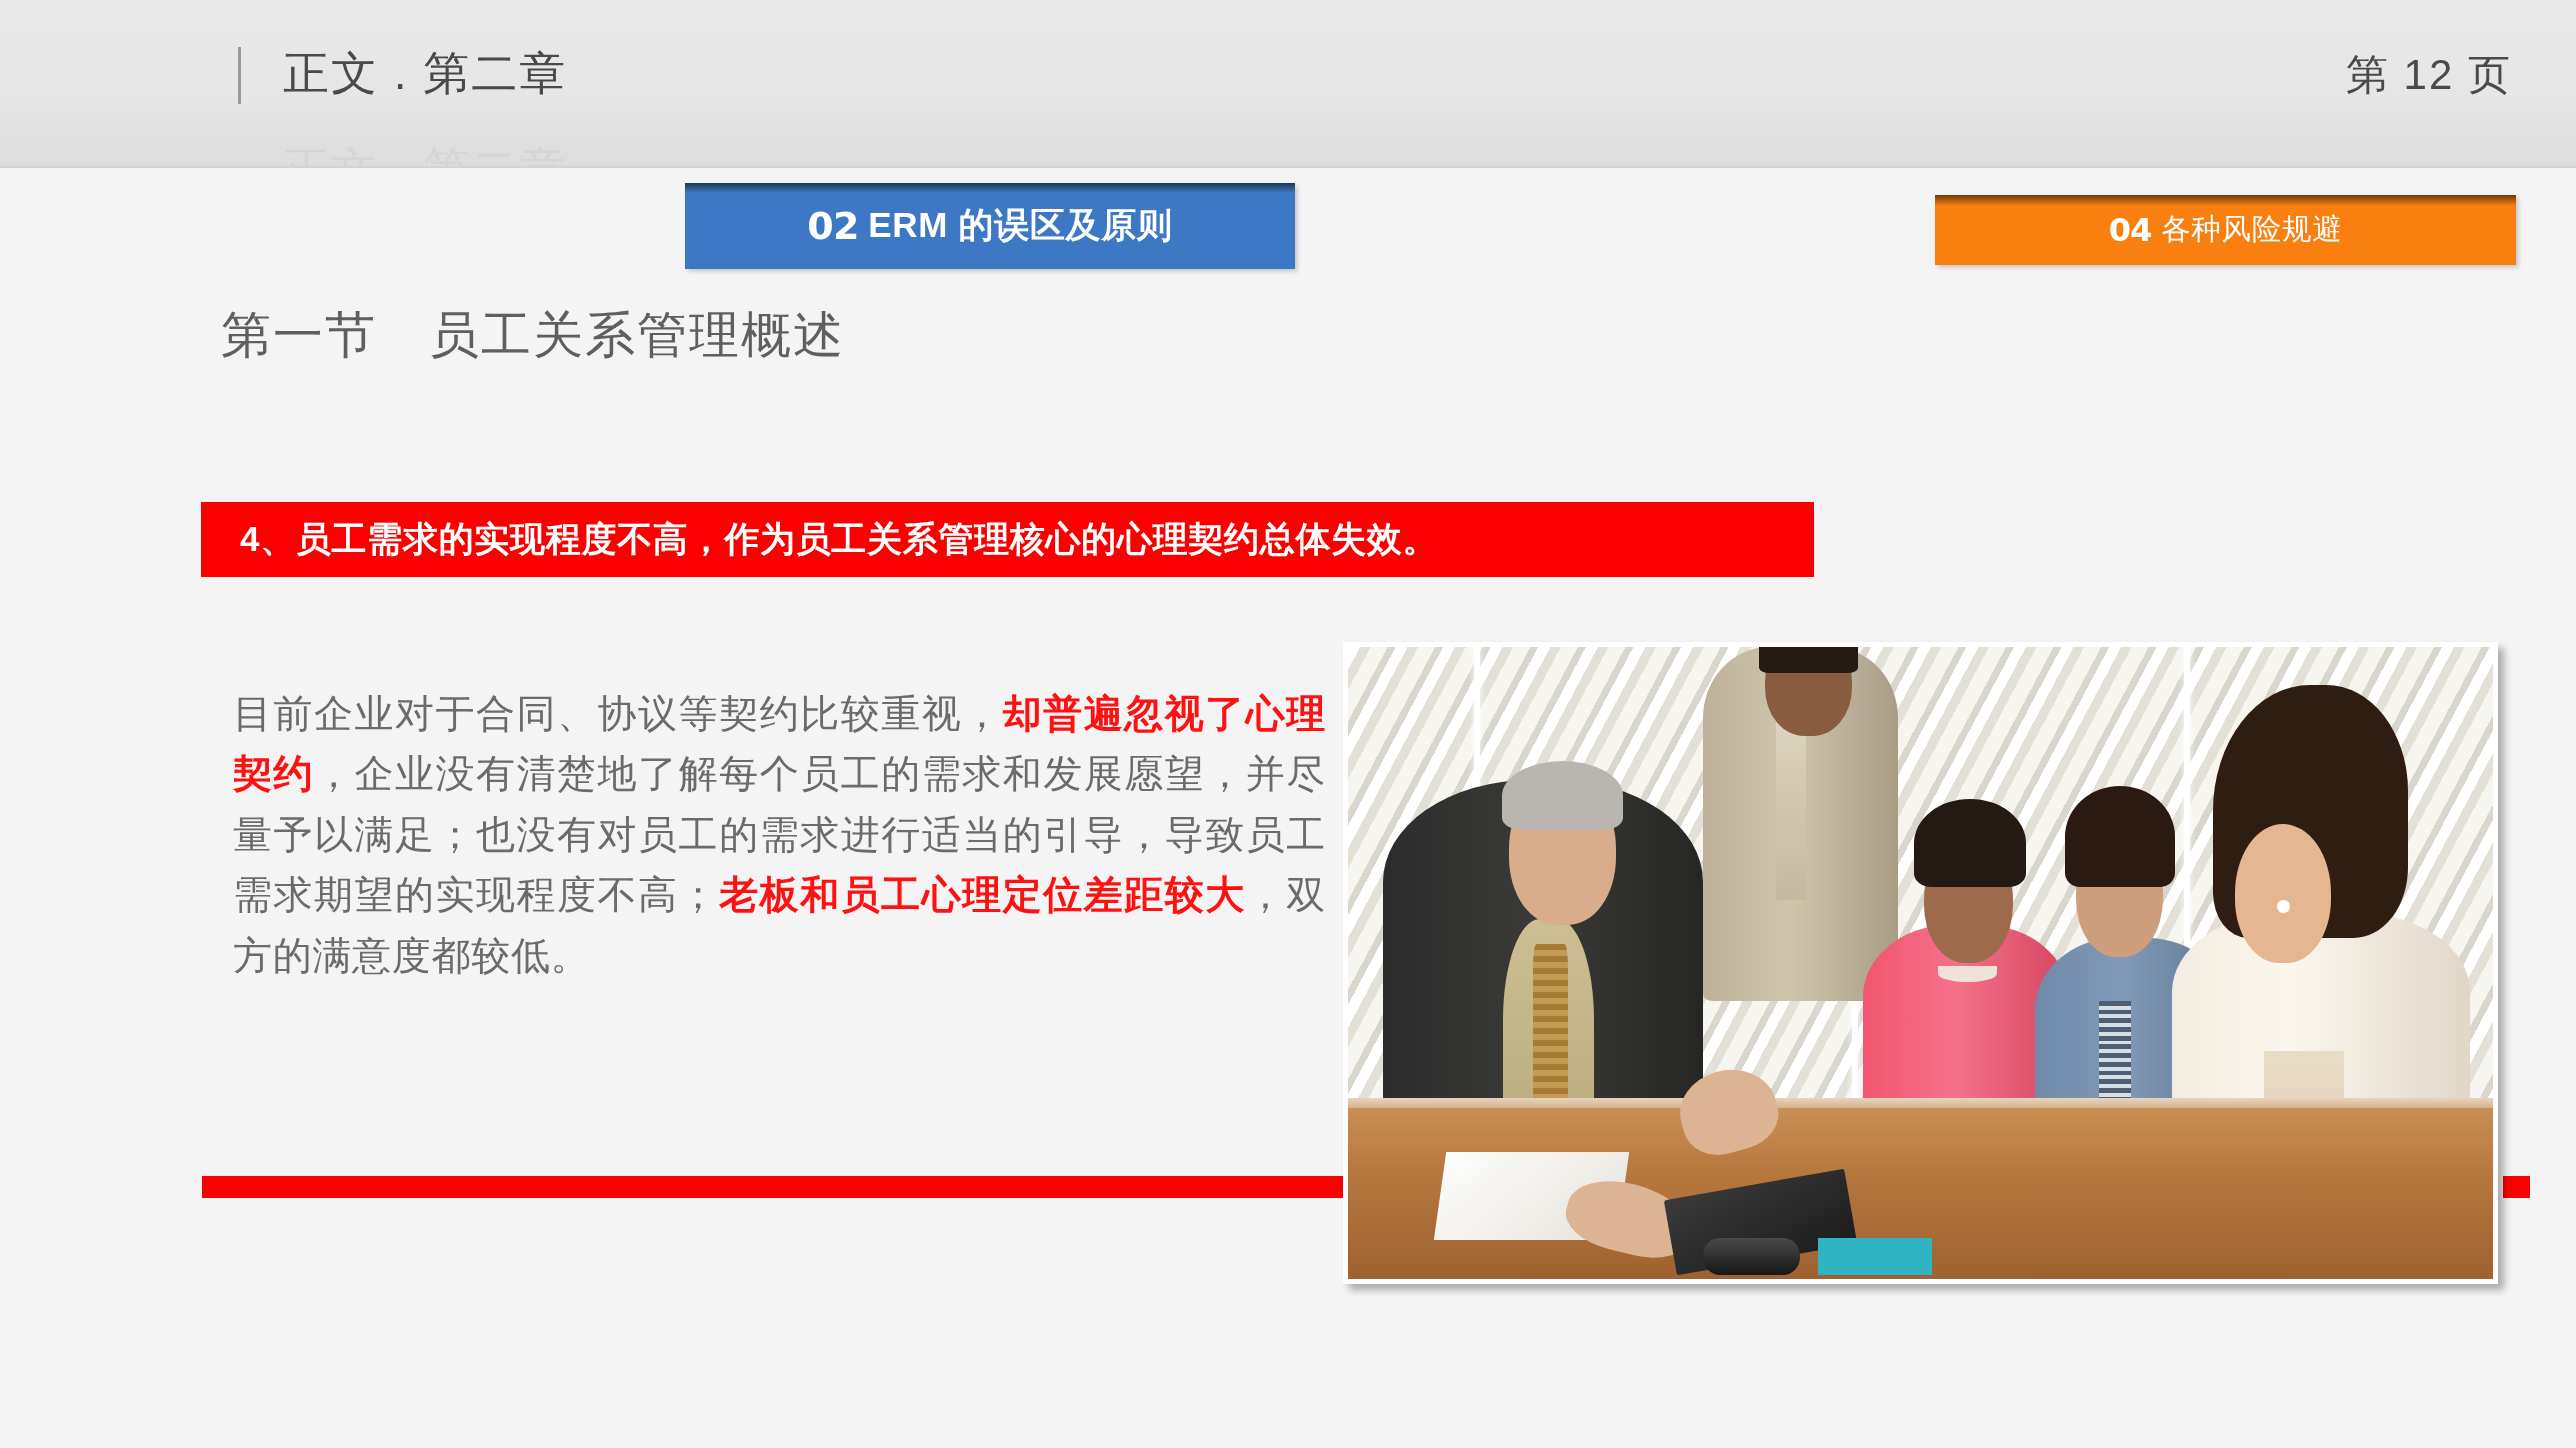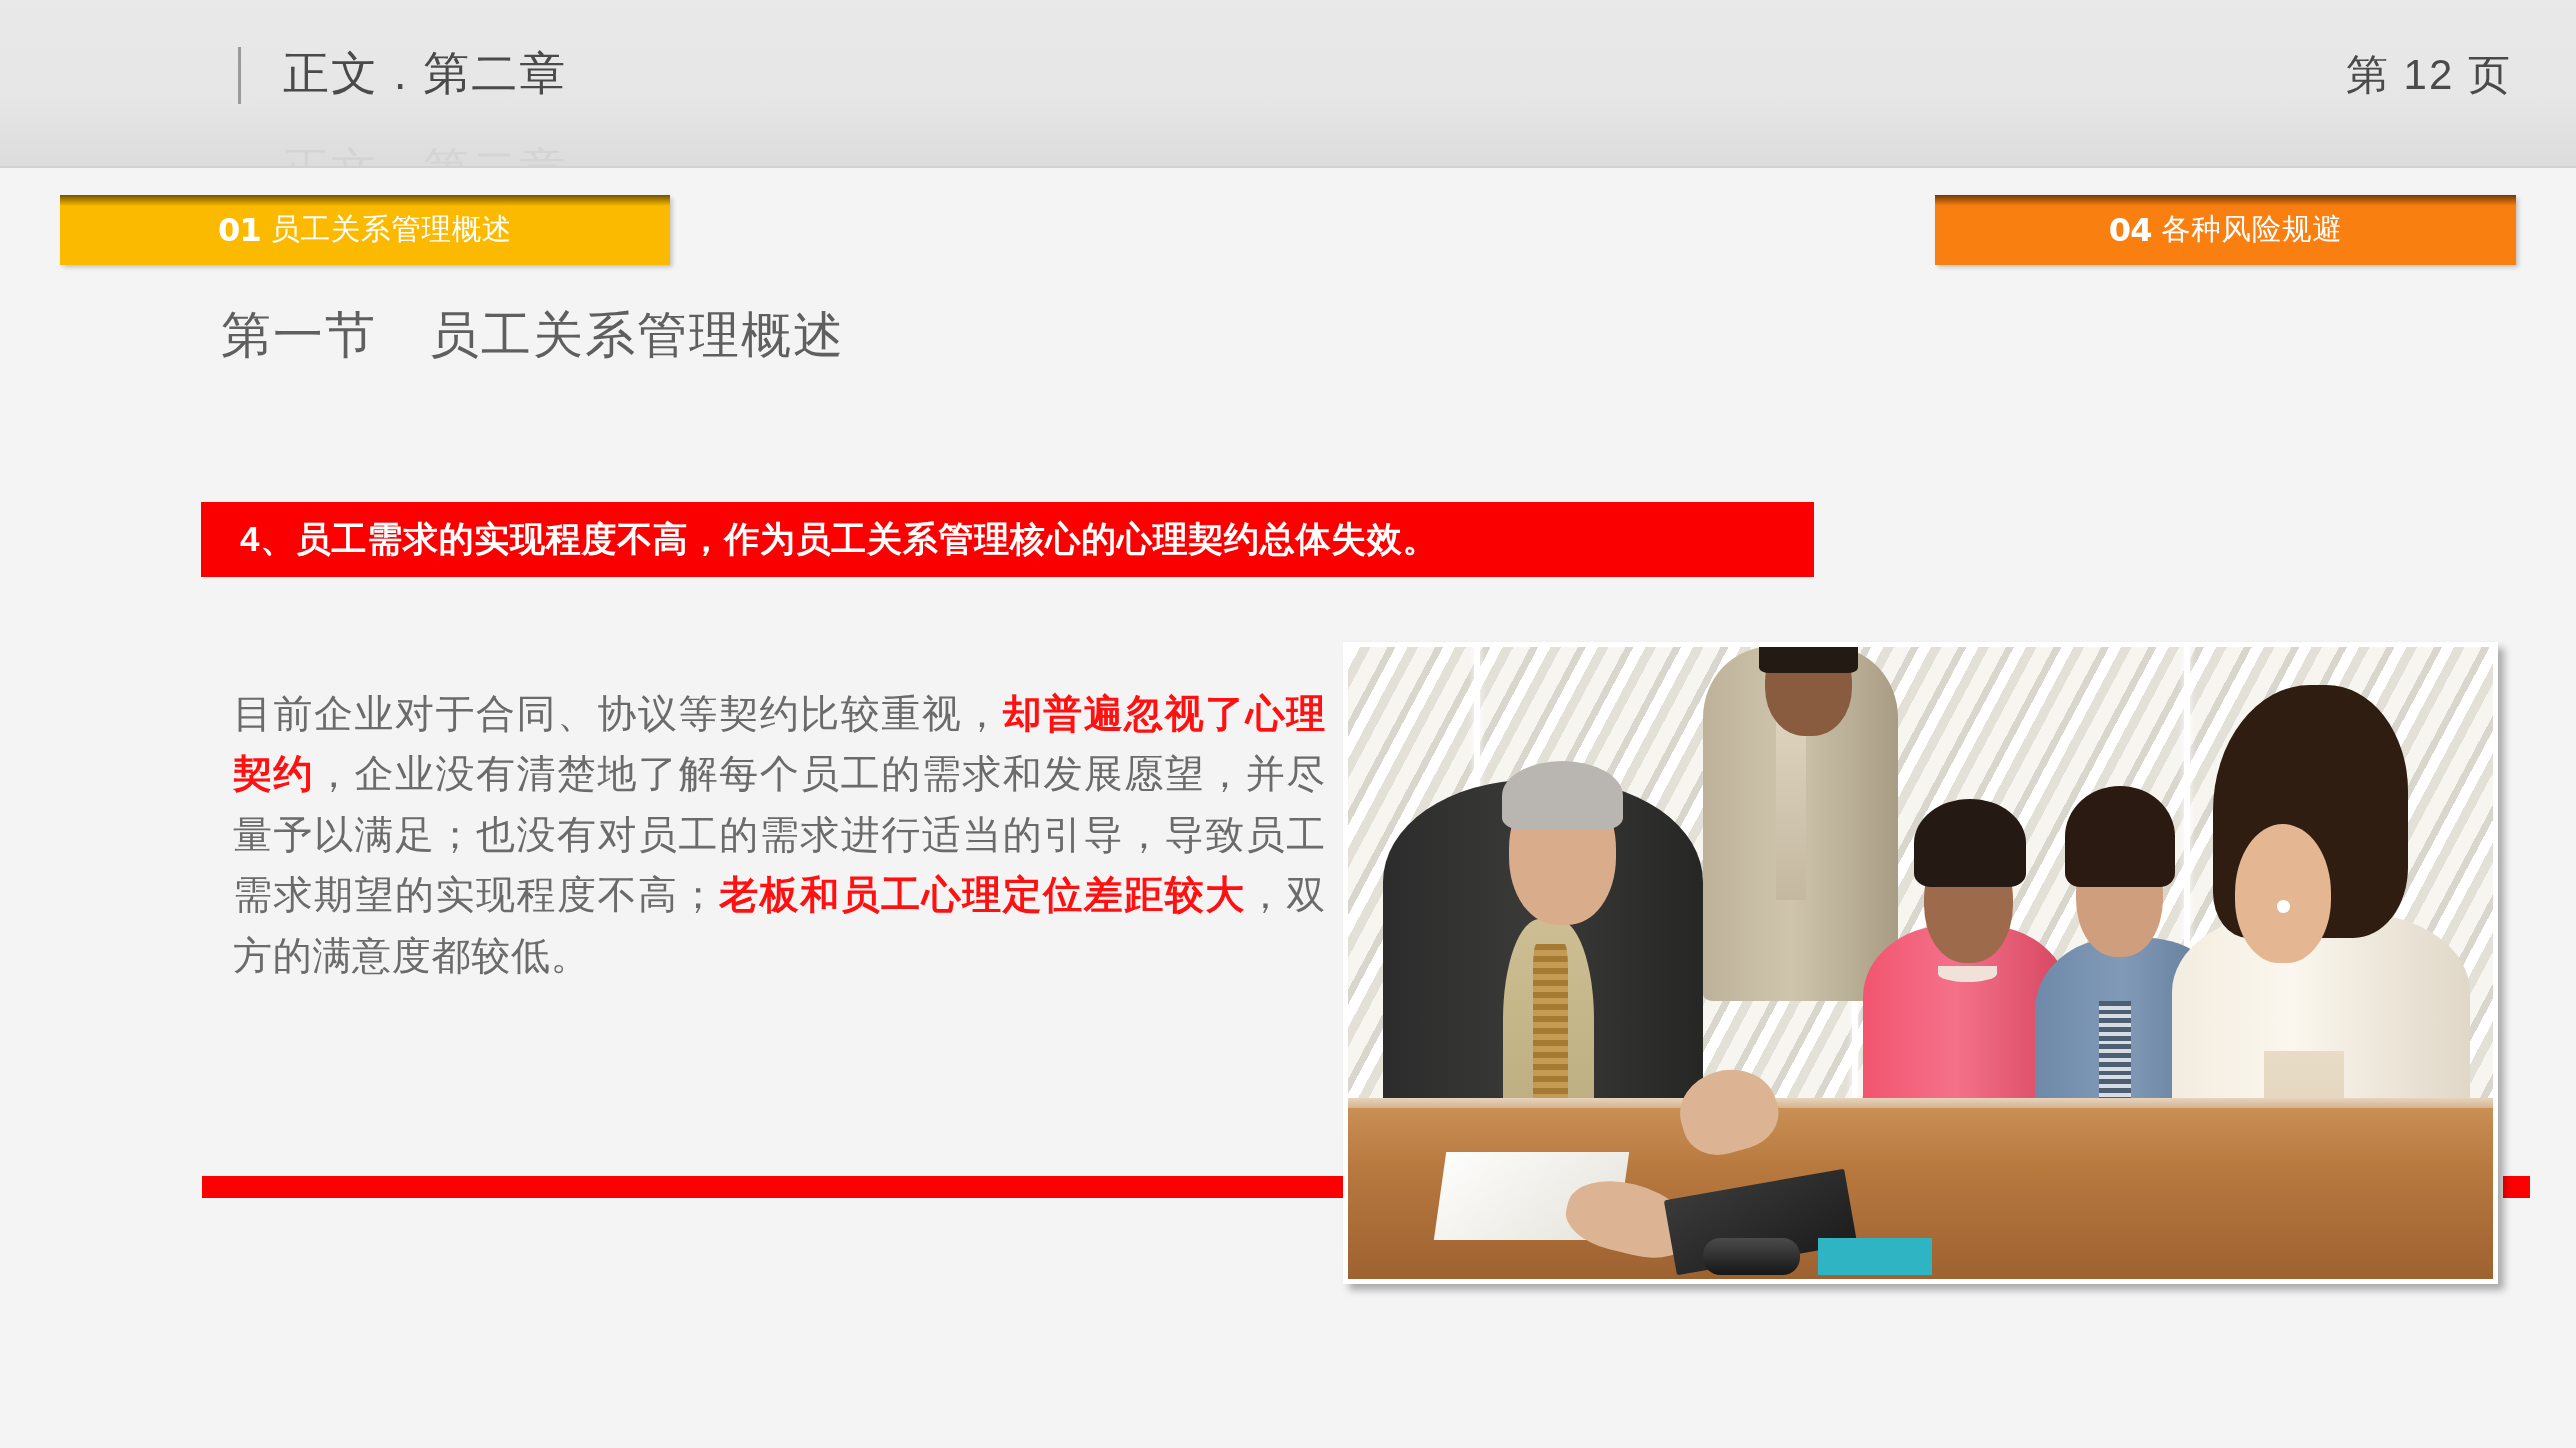--- a/index.html
+++ b/index.html
@@ -237,23 +237,23 @@
 <div class="header">
 
 
   <div class="hdr-divider"></div>
   <div class="hdr-title">正文 . 第二章</div>
   <div class="hdr-title-ghost">正文 . 第二章</div>
   <div class="hdr-page">第 12 页</div>
 </div>
 
 <div class="tabstrip">
-  <div class="tab" id="tab0" style="background: rgb(251, 185, 0);">
-    <span class="num">01</span>
-    <span class="lbl">员工关系管理概述</span>
+  <div class="tab active" id="tab1" style="background: rgb(61, 120, 196);">
+    <span class="num">02</span>
+    <span class="lbl">ERM 的误区及原则</span>
   </div>
   <div class="tab" id="tab3" style="background: rgb(249, 128, 16);">
     <span class="num">04</span>
     <span class="lbl">各种风险规避</span>
   </div>
 </div>
 
 <div class="section-title">第一节　员工关系管理概述</div>
 
 <div class="red-banner" style="background: rgb(250, 0, 0);">

